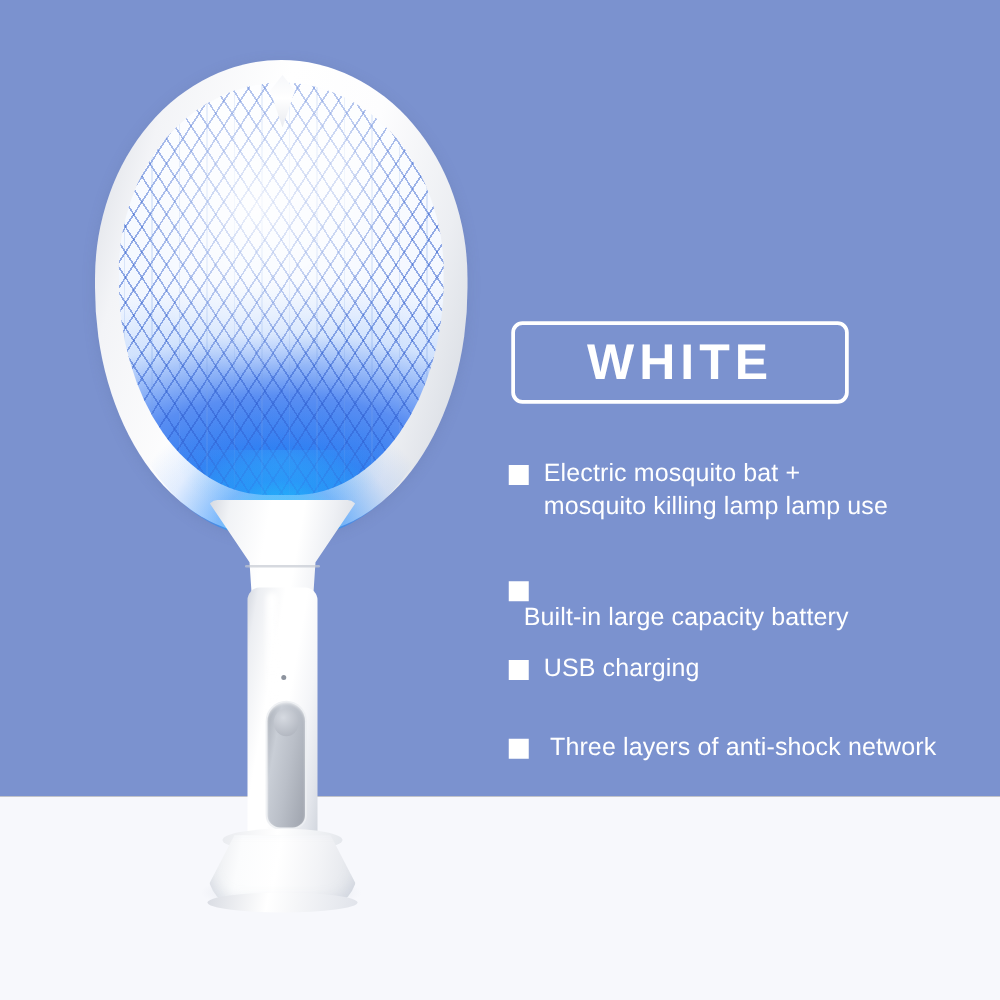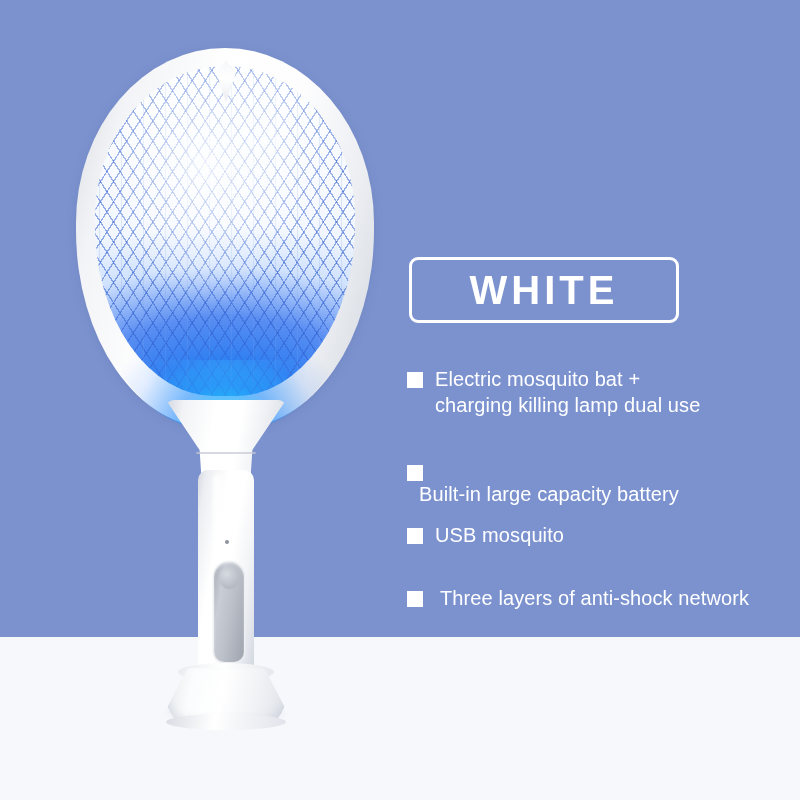--- a/index.html
+++ b/index.html
@@ -211,31 +211,31 @@
 
   <div class="white-box">
     <span class="white-box-label">WHITE</span>
   </div>
 
   <div class="features">
 
     <div class="feature f1">
       <span class="bullet"></span>
       <span class="feature-text">Electric mosquito bat +
-charging killing lamp dual use</span>
+mosquito killing lamp lamp use</span>
     </div>
 
     <div class="feature f2">
       <span class="bullet"></span>
       <span class="feature-text">Built-in large capacity battery</span>
     </div>
 
     <div class="feature f3">
       <span class="bullet"></span>
-      <span class="feature-text">USB mosquito</span>
+      <span class="feature-text">USB charging</span>
     </div>
 
     <div class="feature f4">
       <span class="bullet"></span>
       <span class="feature-text">Three layers of anti-shock network</span>
     </div>
 
   </div>
 
 </div>

